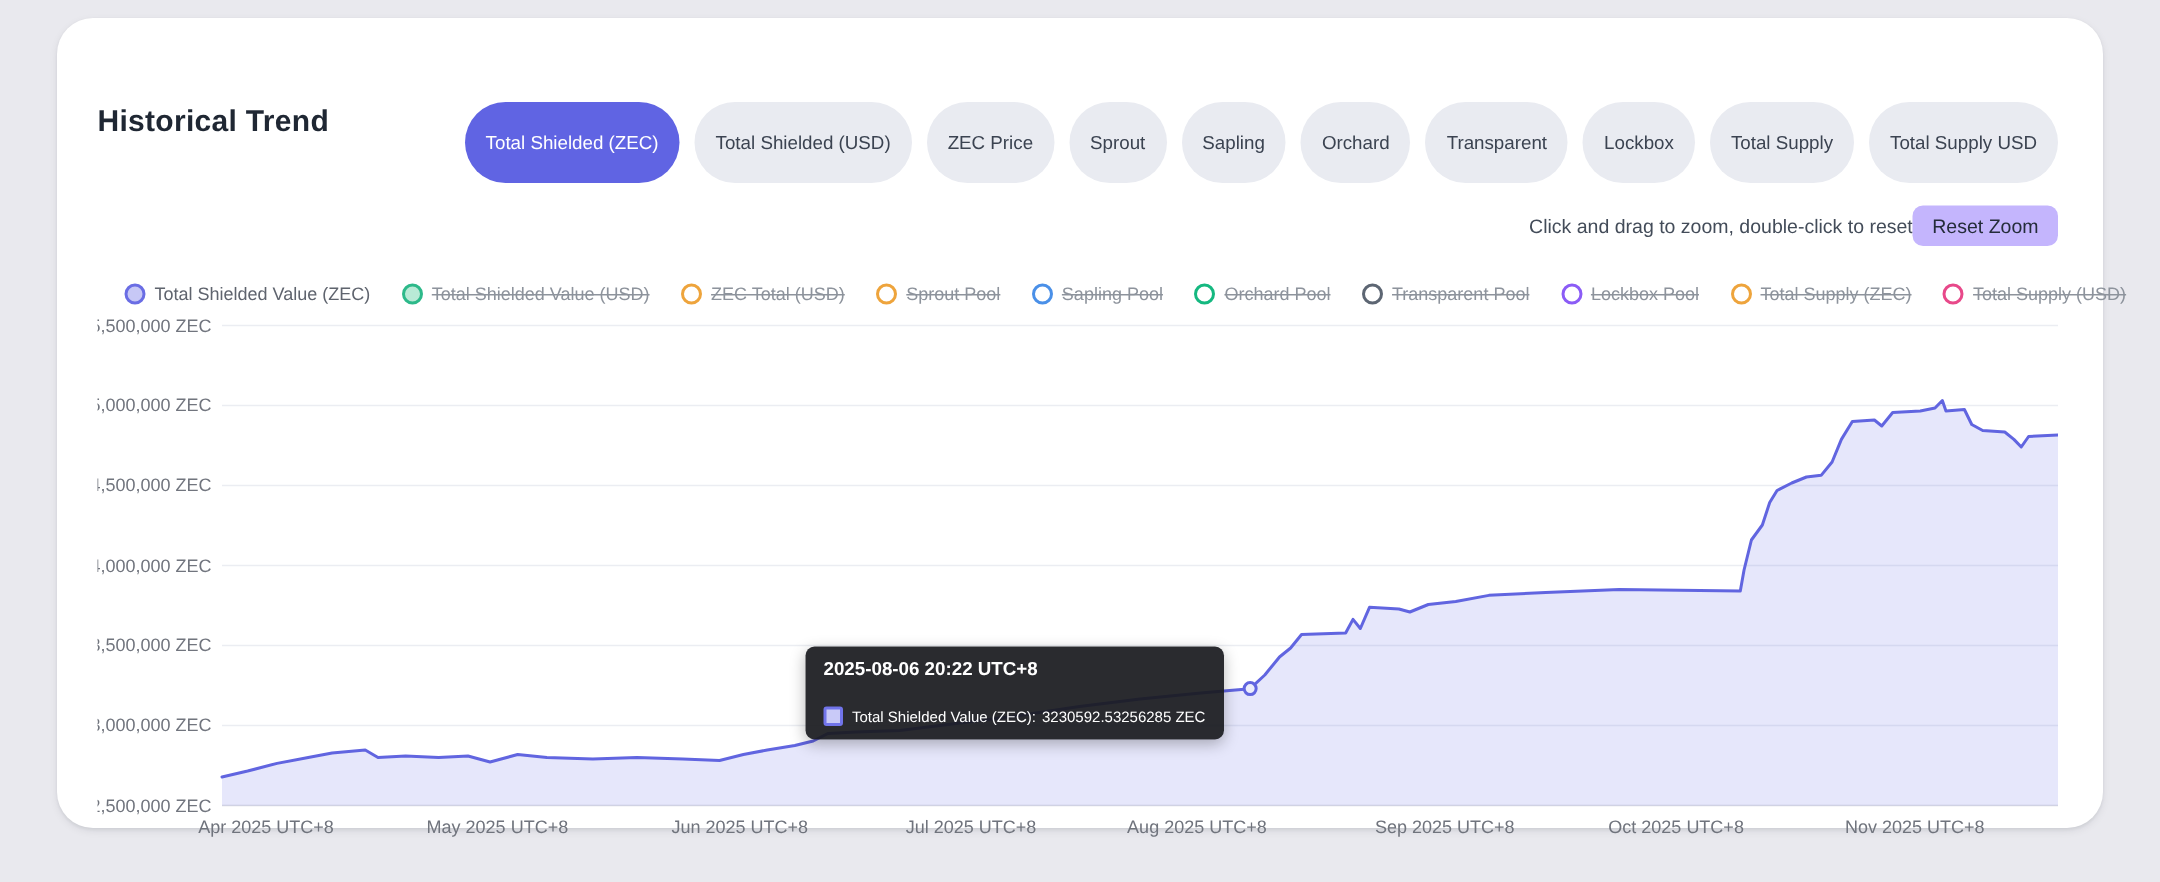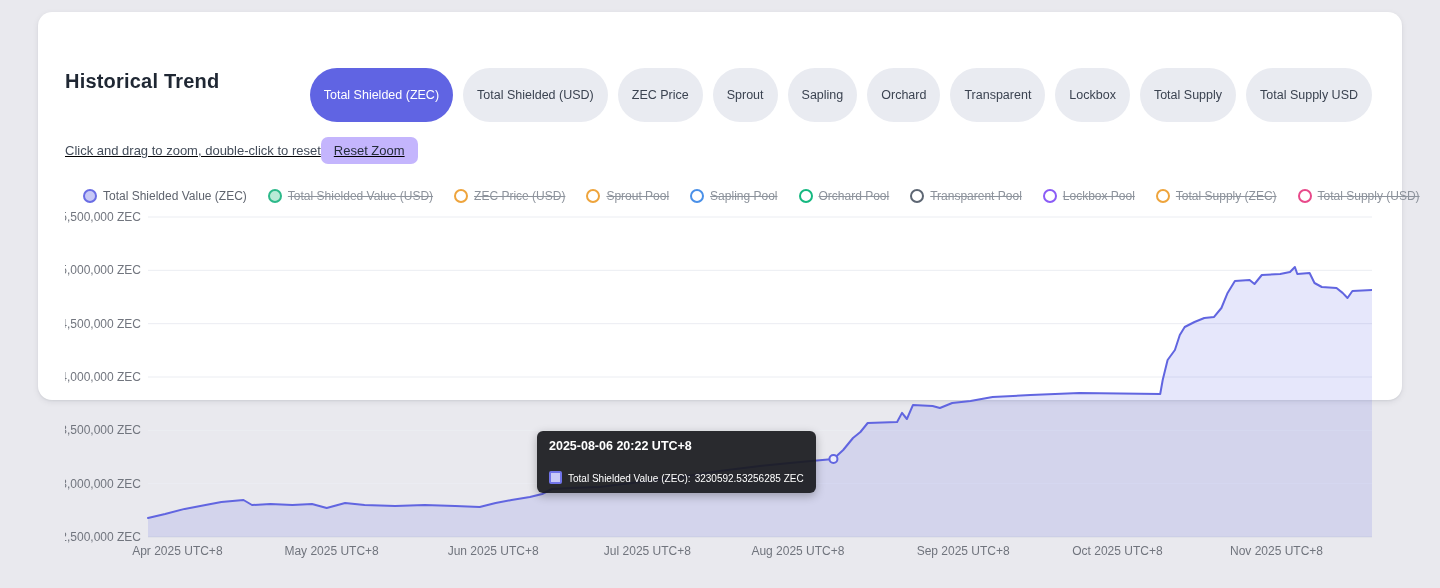--- a/index.html
+++ b/index.html
@@ -2,34 +2,34 @@
 <html><head>
 <meta charset="utf-8">
 <style>
   html,body{margin:0;padding:0;}
   body{
     width:1440px;height:588px;overflow:hidden;position:relative;
     background:#e9e9ee;
     font-family:"Liberation Sans",sans-serif;
   }
   .card{
-    position:absolute;left:38px;top:12px;width:1364px;height:388px;
-    background:#ffffff;border-radius:14px;box-sizing:border-box;
+    position:absolute;left:38px;top:12px;width:1364px;height:540px;
+    background:#ffffff;border-radius:24px;box-sizing:border-box;
     padding:28px 30px 0 27px;
     box-shadow:0 1px 2px rgba(16,24,40,.06),0 2px 6px rgba(16,24,40,.08);
   }
   .hdr{display:flex;align-items:center;justify-content:space-between;}
   .title{font-size:20px;font-weight:700;color:#1f2733;letter-spacing:.2px;}
   .btns{display:flex;gap:10px;flex-wrap:nowrap;}
   .pill{
     border:none;border-radius:999px;padding:20px 14px;font-size:12.5px;
     font-family:inherit;background:#e9ebf1;color:#3b4351;cursor:pointer;white-space:nowrap;margin-top:28px;
   }
   .pill.active{background:#6064e3;color:#ffffff;}
-  .subrow{display:flex;justify-content:flex-start;align-items:center;margin-top:15px;text-decoration:underline;}
+  .subrow{display:flex;justify-content:flex-end;align-items:center;margin-top:15px;}
   .hint{font-size:13px;color:#434c59;}
   .reset{
     background:#c4b5fd;border:none;border-radius:7px;padding:6px 13px;
     font-size:13px;color:#242c3a;font-family:inherit;cursor:pointer;
   }
   .legend{display:flex;align-items:flex-start;gap:21px;margin-top:25px;padding-left:18px;}
   .li{display:flex;align-items:center;gap:6px;cursor:pointer;white-space:nowrap;}
   .li .dot{width:10px;height:10px;border-radius:50%;border:2.5px solid #888;background:transparent;flex:0 0 auto;}
   .li .lbl{font-size:12px;color:#5f646e;}
   .li.off .lbl{color:#8d939c;text-decoration:line-through;}
@@ -73,21 +73,21 @@
       <span class="li">
         <span class="dot" style="border-color: rgb(106, 109, 228); background: rgb(199, 200, 246);"></span>
         <span class="lbl">Total Shielded Value (ZEC)</span>
       </span>
       <span class="li off">
         <span class="dot" style="border-color: rgb(45, 185, 138); background: rgb(185, 234, 214);"></span>
         <span class="lbl">Total Shielded Value (USD)</span>
       </span>
       <span class="li off">
         <span class="dot" style="border-color: rgb(238, 164, 60); background: transparent;"></span>
-        <span class="lbl">ZEC Price (USD)</span>
+        <span class="lbl">ZEC Total (USD)</span>
       </span>
       <span class="li off">
         <span class="dot" style="border-color: rgb(238, 164, 60); background: transparent;"></span>
         <span class="lbl">Sprout Pool</span>
       </span>
       <span class="li off">
         <span class="dot" style="border-color: rgb(74, 144, 232); background: transparent;"></span>
         <span class="lbl">Sapling Pool</span>
       </span>
       <span class="li off">

